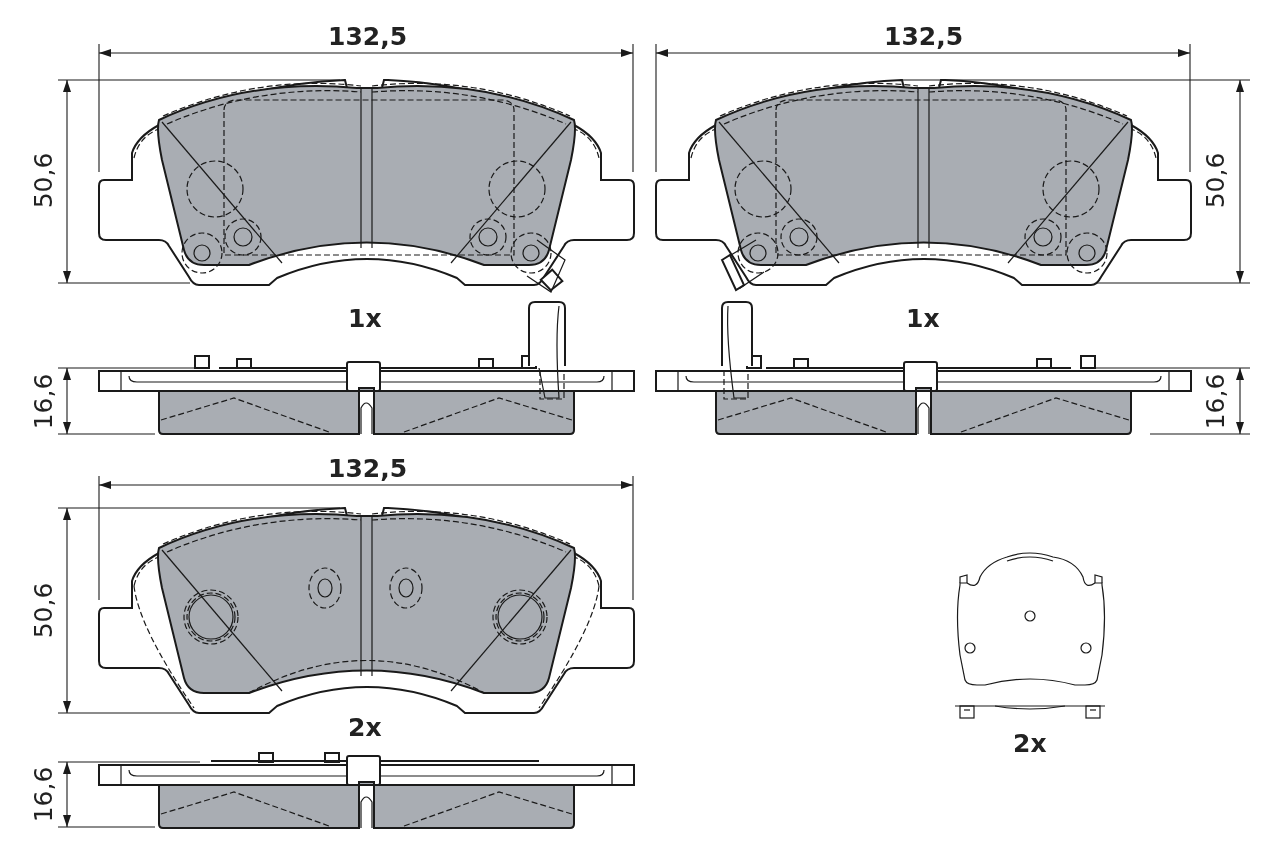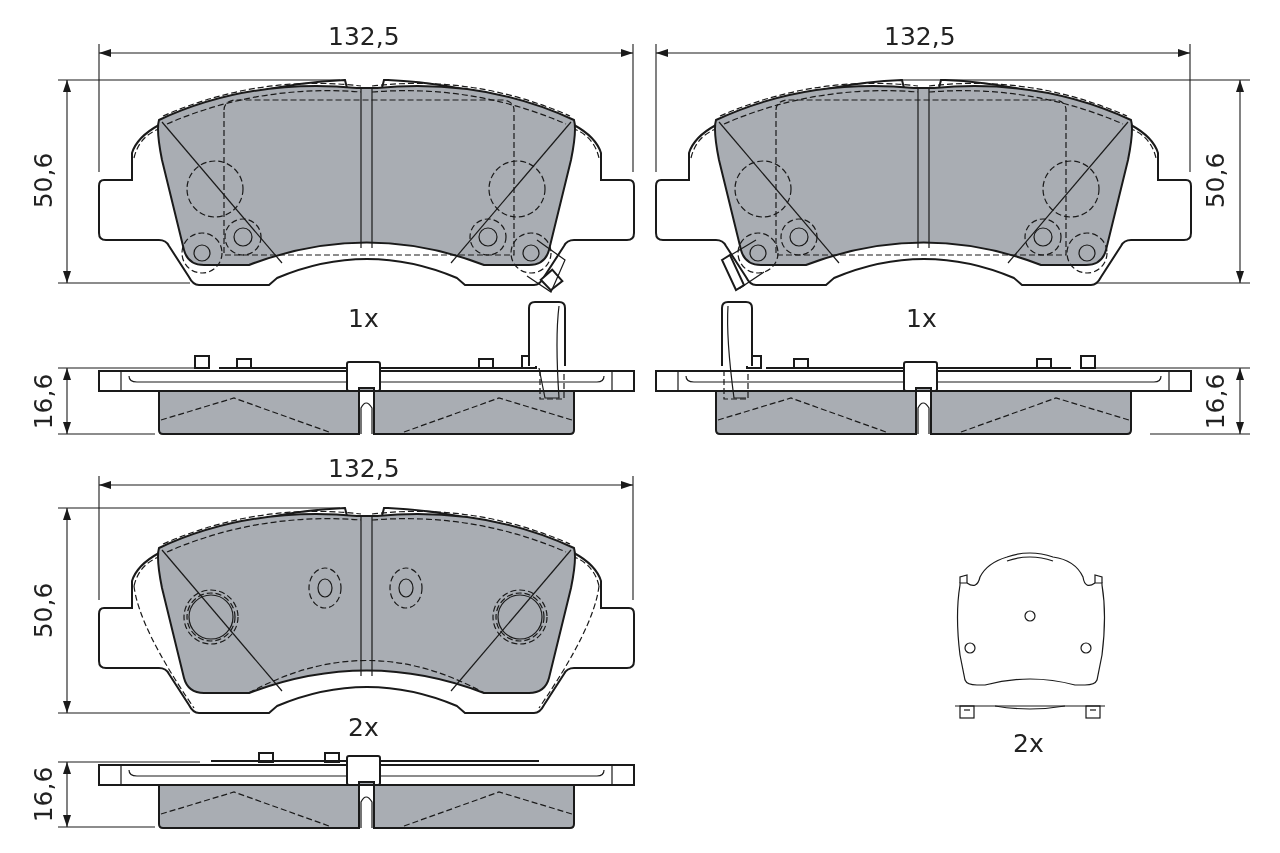--- a/index.html
+++ b/index.html
@@ -4,21 +4,21 @@
 <style>
   html,body{margin:0;padding:0;background:#ffffff;}
   body{width:1280px;height:853px;position:relative;overflow:hidden;font-family:"DejaVu Sans",sans-serif;}
   svg{position:absolute;left:0;top:0;}
   .ln{stroke:#1a1a1a;stroke-width:2;fill:none;stroke-linejoin:round;}
   .thin{stroke:#1a1a1a;stroke-width:1.2;fill:none;}
   .dash{stroke:#1a1a1a;stroke-width:1.2;fill:none;stroke-dasharray:6 3;}
   .pad{fill:#a9adb3;stroke:#1a1a1a;stroke-width:2;}
   .plate{fill:#ffffff;stroke:#1a1a1a;stroke-width:2;}
   .dim{stroke:#1a1a1a;stroke-width:1.1;fill:none;}
-  .lbl{position:absolute;font-family:"DejaVu Sans",sans-serif;font-size:25px;color:#222;line-height:1;white-space:nowrap;}
+  .lbl{position:absolute;font-family:"DejaVu Sans",sans-serif;font-size:25px;color:#222;line-height:1;white-space:nowrap;font-weight:bold;}
   .vlbl{position:absolute;font-family:"DejaVu Sans",sans-serif;font-size:25px;color:#222;line-height:1;white-space:nowrap;transform:rotate(-90deg);transform-origin:center center;}
 </style>
 </head>
 <body>
 
 <svg width="1280" height="853" viewBox="0 0 1280 853">
   <defs>
     <marker id="arr" markerWidth="12" markerHeight="8" refX="12" refY="4" orient="auto-start-reverse" markerUnits="userSpaceOnUse">
       <path d="M0,0 L12,4 L0,8 z" fill="#1a1a1a"></path>
     </marker>

